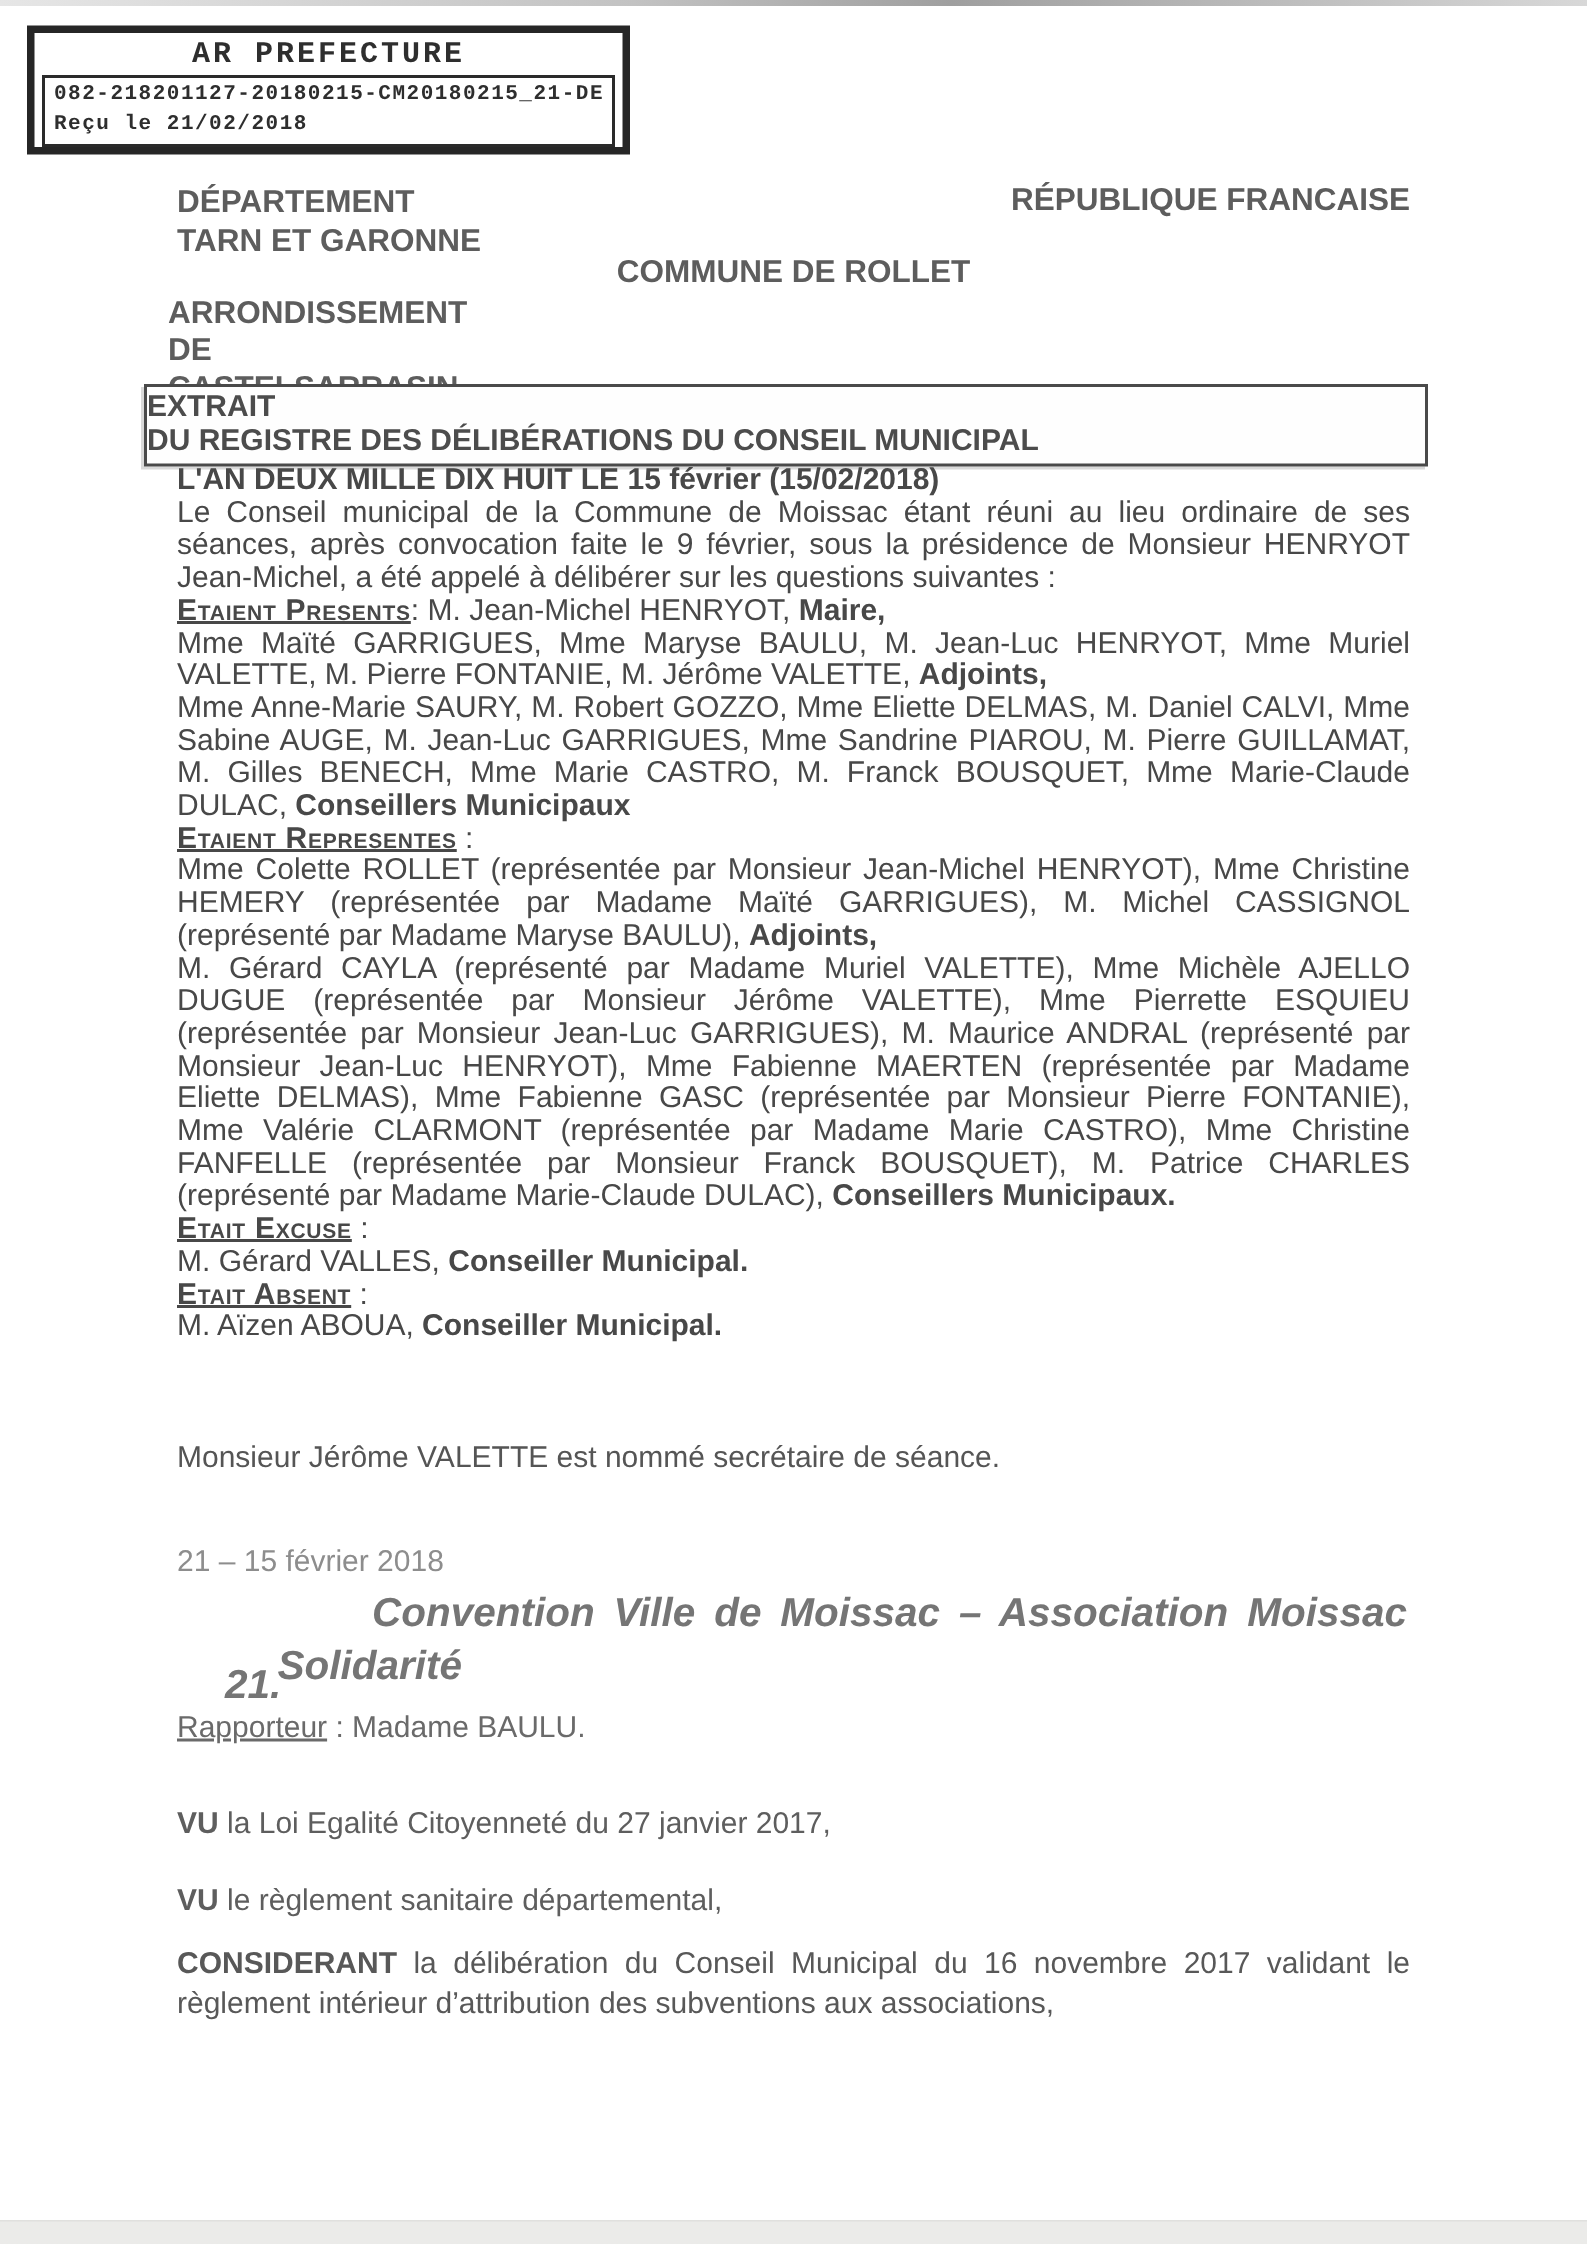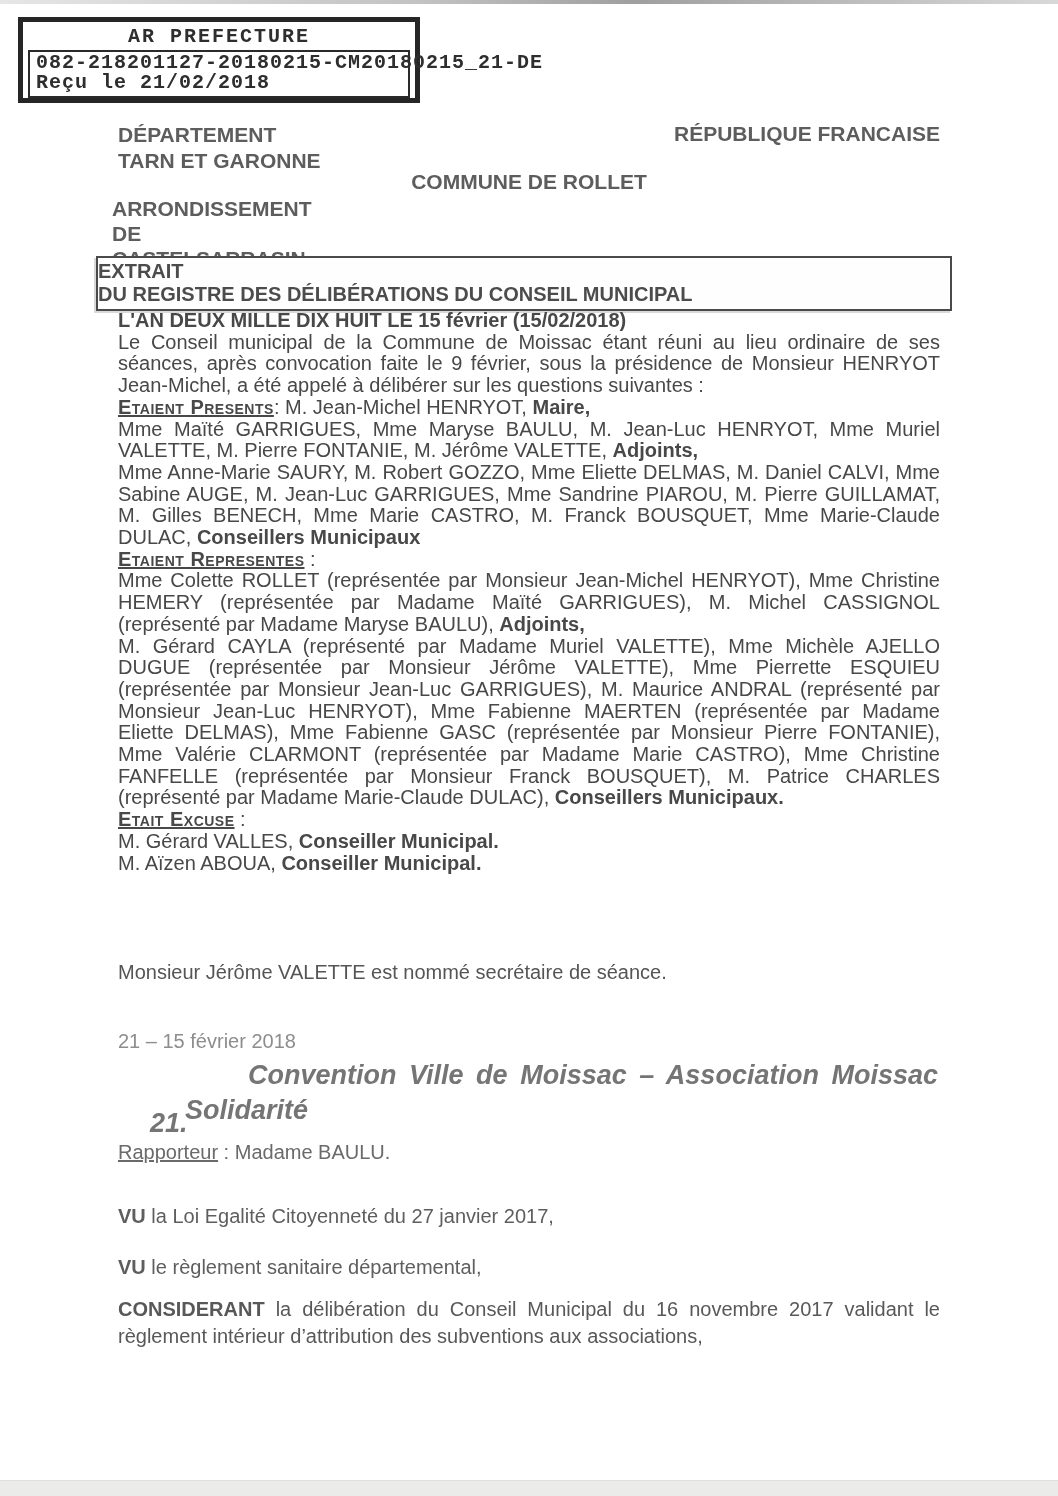--- a/index.html
+++ b/index.html
@@ -33,21 +33,21 @@
   }
   .stamp-title {
     text-align:center; font-weight:bold;
     font-size:20px; letter-spacing:2px;
     padding-top:3px;
   }
   .stamp-inner {
     margin:2px 5px 0 5px;
     border:2px solid #2a2a2a;
     padding:1px 6px 3px 6px;
-    font-size:20px; font-weight:bold;
+    font-size:14px; font-weight:bold;
     line-height:20px;
     letter-spacing:1px;
     white-space:nowrap;
   }
 
   
   .dept {
     position:absolute; left:118px; top:122px;
     font-weight:bold; font-size:21px; line-height:26px; color:#5d5d5d;
   }
@@ -169,20 +169,21 @@
     <p><span>Mme Maïté GARRIGUES, Mme Maryse BAULU, M. Jean-Luc HENRYOT, Mme Muriel VALETTE, M. Pierre FONTANIE, M. Jérôme VALETTE, </span><b>Adjoints,</b></p>
     <p><span>Mme Anne-Marie SAURY, M. Robert GOZZO, Mme Eliette DELMAS, M. Daniel CALVI, Mme Sabine AUGE, M. Jean-Luc GARRIGUES, Mme Sandrine PIAROU, M. Pierre GUILLAMAT, M. Gilles BENECH, Mme Marie CASTRO, M. Franck BOUSQUET, Mme Marie-Claude DULAC, </span><b>Conseillers Municipaux</b></p>
 
     <p><span class="sc-heading">Etaient Representes</span><span> :</span></p>
     <p><span>Mme Colette ROLLET (représentée par Monsieur Jean-Michel HENRYOT), Mme Christine HEMERY (représentée par Madame Maïté GARRIGUES), M. Michel CASSIGNOL (représenté par Madame Maryse BAULU),  </span><b>Adjoints,</b></p>
     <p><span>M. Gérard CAYLA (représenté par Madame Muriel VALETTE), Mme Michèle AJELLO DUGUE (représentée par Monsieur Jérôme VALETTE), Mme Pierrette ESQUIEU (représentée par Monsieur Jean-Luc GARRIGUES), M. Maurice ANDRAL (représenté par Monsieur Jean-Luc HENRYOT),  Mme Fabienne MAERTEN (représentée par Madame Eliette DELMAS), Mme Fabienne GASC (représentée par Monsieur Pierre FONTANIE), Mme Valérie CLARMONT (représentée par Madame Marie CASTRO), Mme Christine FANFELLE (représentée par Monsieur Franck BOUSQUET), M. Patrice CHARLES (représenté par Madame Marie-Claude DULAC), </span><b>Conseillers Municipaux.</b></p>
 
     <p><span class="sc-heading">Etait Excuse</span><span> :</span></p>
     <p><span>M. Gérard VALLES, </span><b>Conseiller Municipal.</b></p>
 
+    <p><span class="sc-heading">Etait Absent</span><span> :</span></p>
     <p><span>M. Aïzen ABOUA, </span><b>Conseiller Municipal.</b></p>
   </div>
 
   <div class="secretaire">Monsieur Jérôme VALETTE est nommé secrétaire de séance.</div>
 
   <div class="ref-line">21 – 15 février 2018</div>
 
   <div class="delib-title">
     <span class="num">21.</span>
     <div class="title-text">Convention Ville de Moissac – Association Moissac Solidarité</div>

